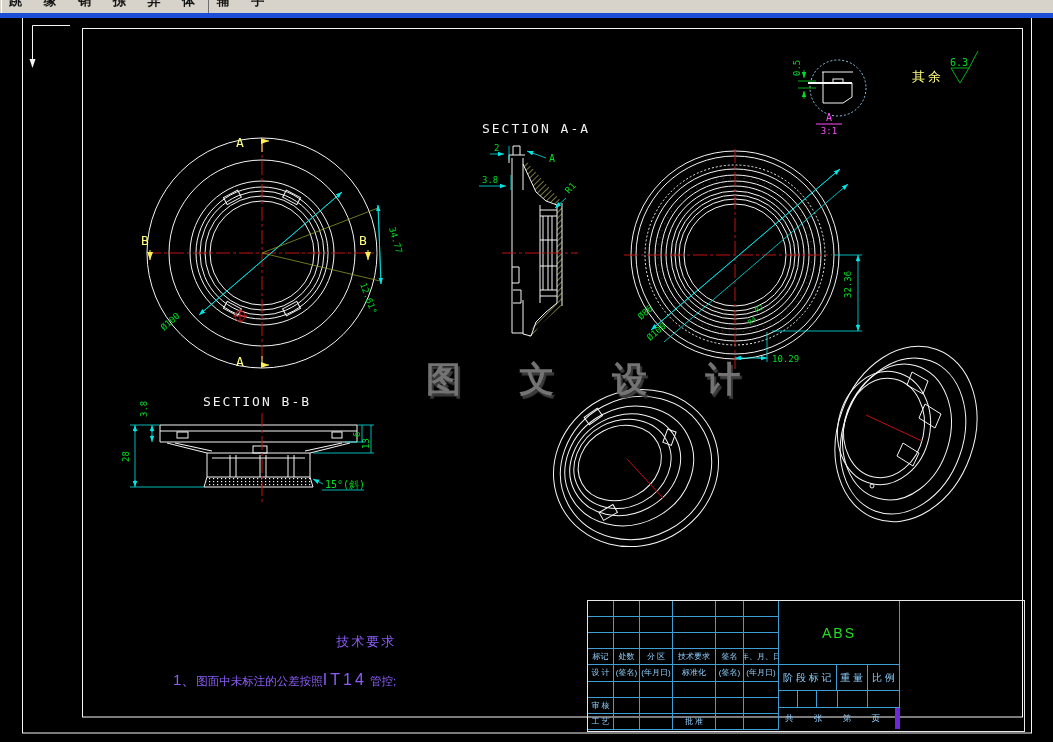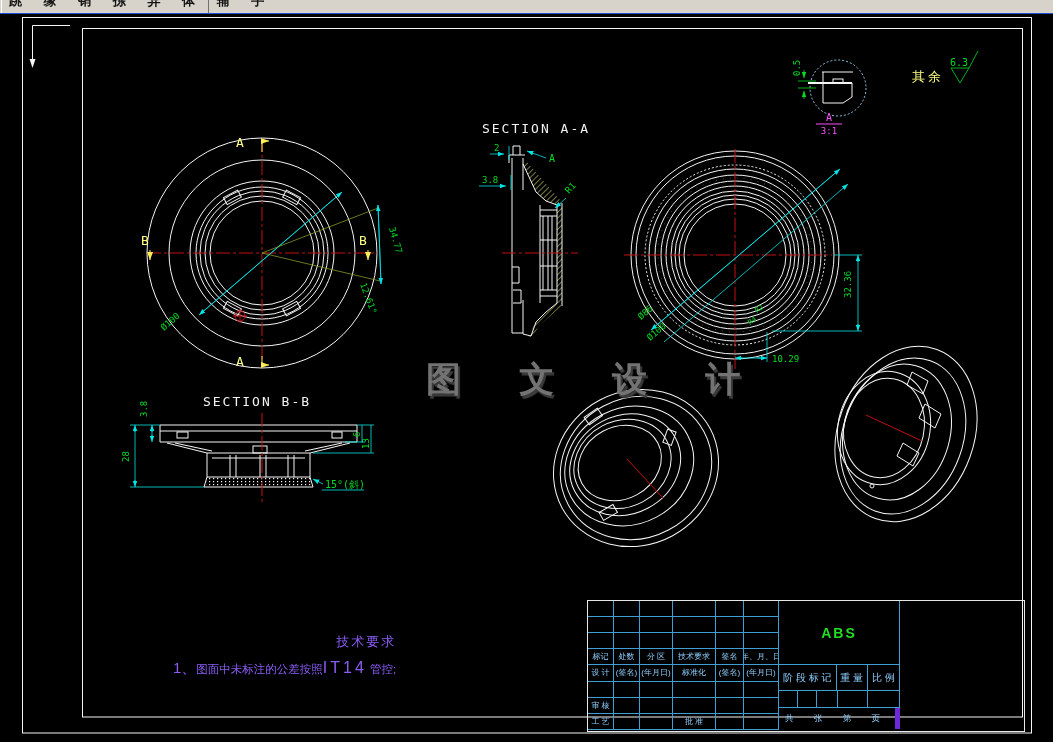--- a/index.html
+++ b/index.html
@@ -1,20 +1,20 @@
 <!DOCTYPE html>
 <html><head>
 <meta charset="utf-8">
 <style>
   html,body{margin:0;padding:0;background:#000;}
   #screen{position:relative;width:1053px;height:742px;background:#000;overflow:hidden;
           font-family:"Liberation Sans",sans-serif;}
   
   .toolbar{position:absolute;left:0;top:0;width:1053px;height:13px;background:#d7d3ca;
-           border-bottom:1px solid #1d4ed8;overflow:hidden;z-index:9;}
+           border-bottom:5px solid #1d4ed8;overflow:hidden;z-index:9;}
   .tb-group{position:absolute;left:1px;top:-2px;width:206px;height:14px;
             border:1px solid;border-color:#ffffff #6f6f6f #6f6f6f #ffffff;background:#d7d3ca;}
   .tb-text{position:absolute;left:7px;top:-7px;font-size:13px;font-weight:bold;color:#141414;
            letter-spacing:9px;white-space:nowrap;}
   
   .canvas{position:absolute;left:0;top:13px;width:1053px;height:729px;background:#000;}
   svg{position:absolute;left:0;top:0;}
   .w{stroke:#f5f5f5;stroke-width:1;fill:none}
   .w2{stroke:#f5f5f5;stroke-width:1.8;fill:none}
   .dash{stroke-dasharray:2 2}
@@ -35,34 +35,34 @@
   .mt{fill:#ff4dff;font-size:10px}
   .mt9{fill:#ff4dff;font-size:9px}
   
   .watermark{position:absolute;left:426px;top:343px;z-index:5;color:#737373;font-size:35px;
              font-weight:bold;letter-spacing:23px;white-space:nowrap;
              text-shadow:2px 3px 1px #3c3c3c;font-family:"DejaVu Serif",serif;}
   
   .techreq{position:absolute;left:173px;top:620px;color:#8b5cf6;z-index:4;
            font-family:"Liberation Sans",sans-serif;text-align:right;}
   .techreq .t1{font-size:13px;letter-spacing:2px;}
-  .techreq .t2{margin-top:8px;font-size:11.5px;white-space:nowrap;}
+  .techreq .t2{margin-top:20px;font-size:11.5px;white-space:nowrap;}
   .techreq .big{font-size:15px;}
   .techreq .code{font-size:16px;letter-spacing:3px;}
   
   .tb-left{position:absolute;left:588px;top:588px;width:191px;height:129px;z-index:4;
            display:grid;grid-template-columns:26px 26px 33px 43px 28px 35px;
            grid-template-rows:repeat(8,16.12px);}
   .c{border-right:1px solid #3f9fd4;border-bottom:1px solid #3f9fd4;
      color:#8fd0ff;font-size:8px;display:flex;align-items:center;justify-content:center;
      overflow:hidden;white-space:nowrap;}
   .tb-mid{position:absolute;left:779px;top:588px;width:121px;height:129px;z-index:4;}
   .abs-cell{height:63px;border-right:1px solid #3f9fd4;border-bottom:1px solid #3f9fd4;
             display:flex;align-items:center;justify-content:center;color:#22dd22;
-            font-size:14px;font-weight:bold;letter-spacing:2px;}
+            font-size:14px;font-weight:normal;letter-spacing:2px;}
   .stage-row{display:flex;height:26px;}
   .stage-row .c{font-size:10px;}
   .small-row{display:flex;height:17px;}
   .sheet-cell{height:21px;border-right:5px solid #6d28d9;display:flex;align-items:center;
               justify-content:center;color:#8fd0ff;font-size:8.5px;letter-spacing:9px;}
   .tb-right{position:absolute;left:900px;top:588px;width:122px;height:129px;z-index:4;}
   .tr-cell{border-bottom:1px solid #3f9fd4;display:flex;align-items:center;justify-content:center;
            color:#33ee33;font-weight:bold;}
   .tb-border{position:absolute;left:587px;top:587px;width:436px;height:130px;z-index:5;
              border:1.5px solid #e8e8e8;pointer-events:none;}

